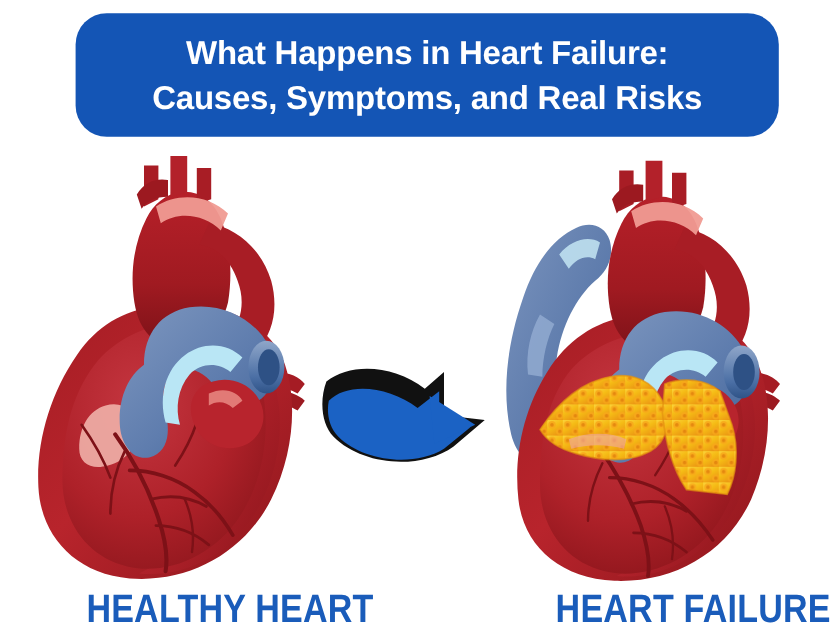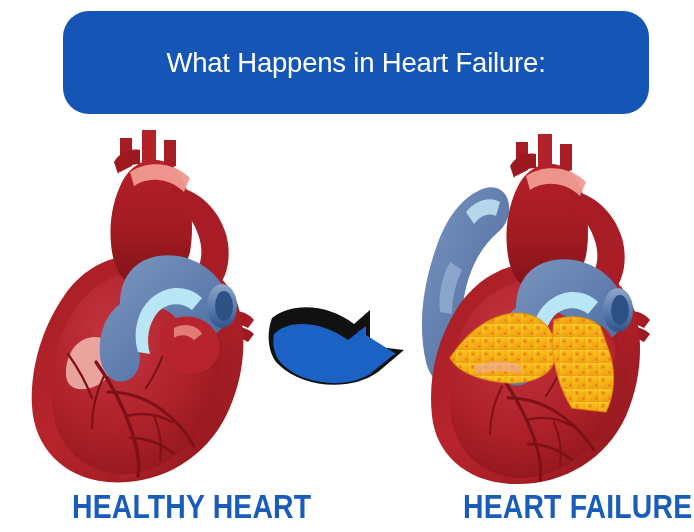--- a/index.html
+++ b/index.html
@@ -30,21 +30,21 @@
     display: flex;
     flex-direction: column;
     align-items: center;
     justify-content: center;
     box-sizing: border-box;
     padding: 0 14px;
   }
   .title-line {
     color: #ffffff;
     font-family: "Liberation Sans", sans-serif;
-    font-weight: normal;
+    font-weight: bold;
     font-size: 27.5px;
     line-height: 38px;
     letter-spacing: -0.2px;
     text-align: center;
     white-space: nowrap;
   }
 
   
   .heart-figure {
     position: absolute;
@@ -86,20 +86,21 @@
     transform-origin: left top;
   }
 </style>
 </head>
 <body>
 
 <div id="canvas">
 
   <div id="title-banner">
     <div class="title-line">What Happens in Heart Failure:</div>
+    <div class="title-line">Causes, Symptoms, and Real Risks</div>
   </div>
 
   <div class="heart-figure" id="healthy-heart-figure">
     <svg class="heart-svg" viewBox="0 0 280 370" xmlns="http://www.w3.org/2000/svg">
       <defs>
         <linearGradient id="hMuscleL" x1="0" y1="0" x2="1" y2="1">
           <stop offset="0%" stop-color="#a51d24"></stop>
           <stop offset="45%" stop-color="#b8242c"></stop>
           <stop offset="100%" stop-color="#8e161c"></stop>
         </linearGradient>

